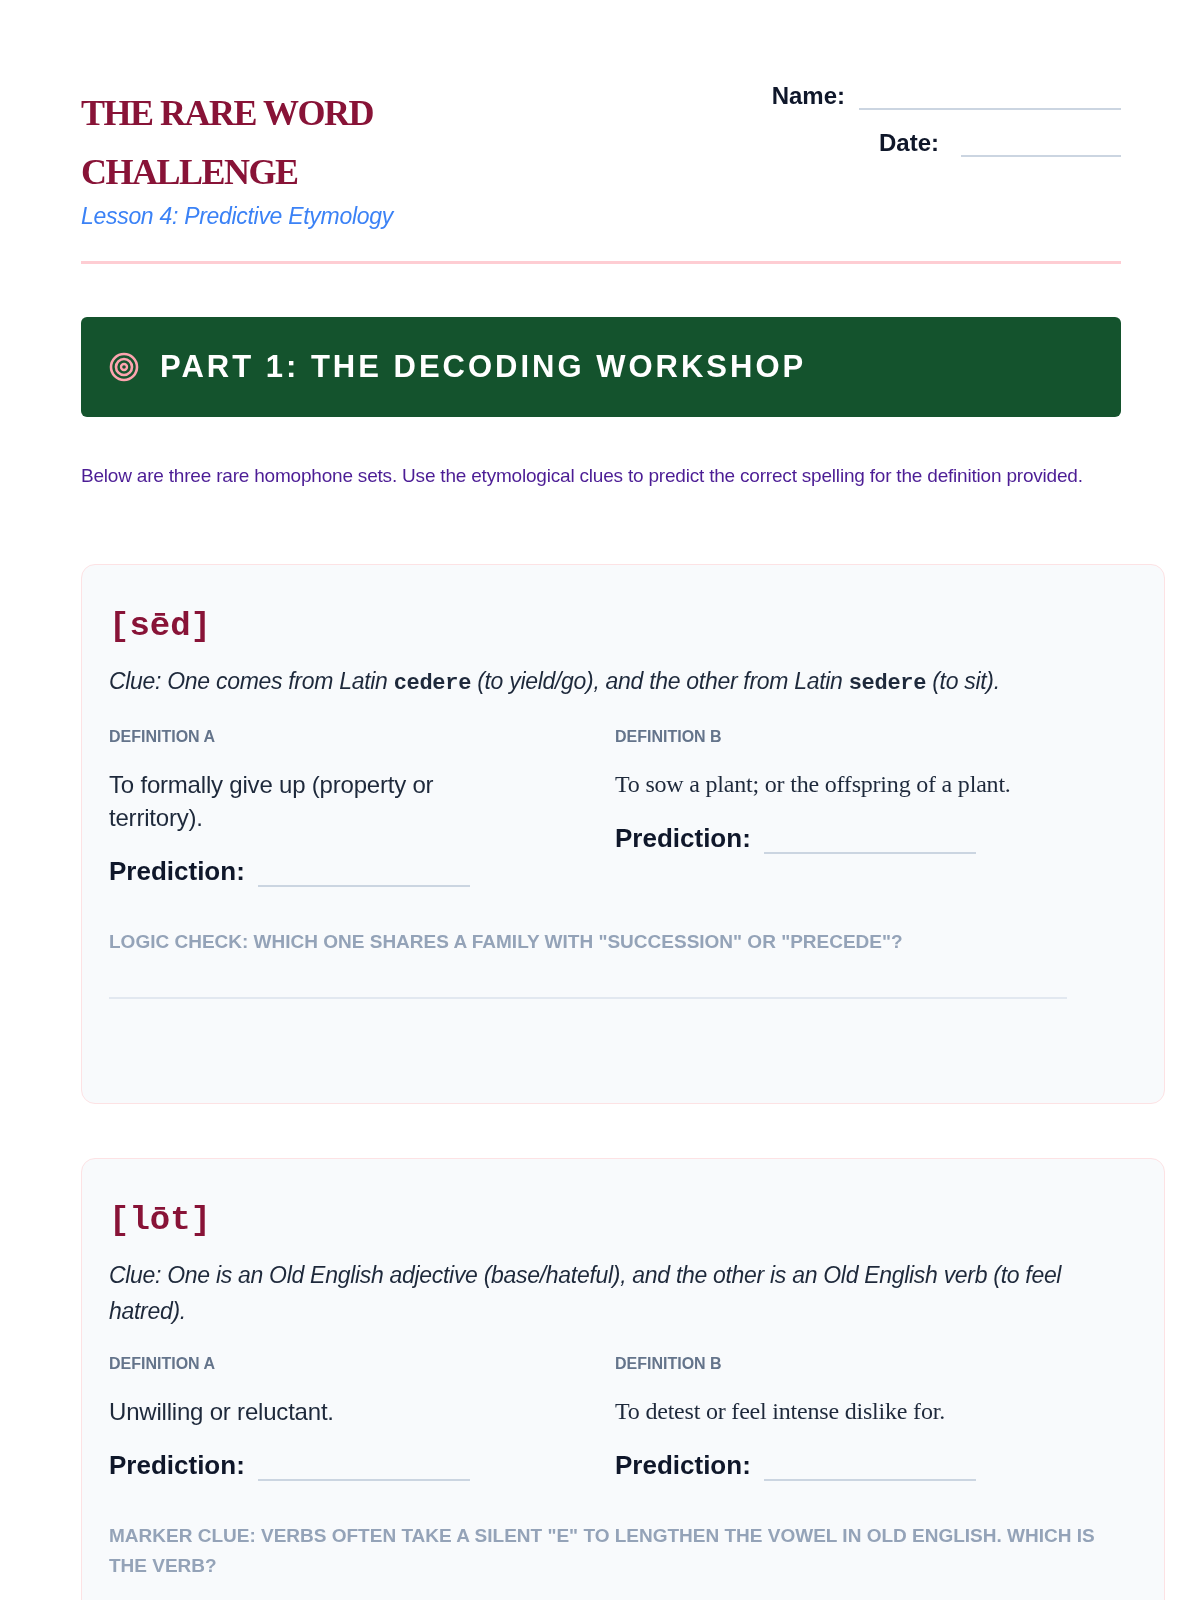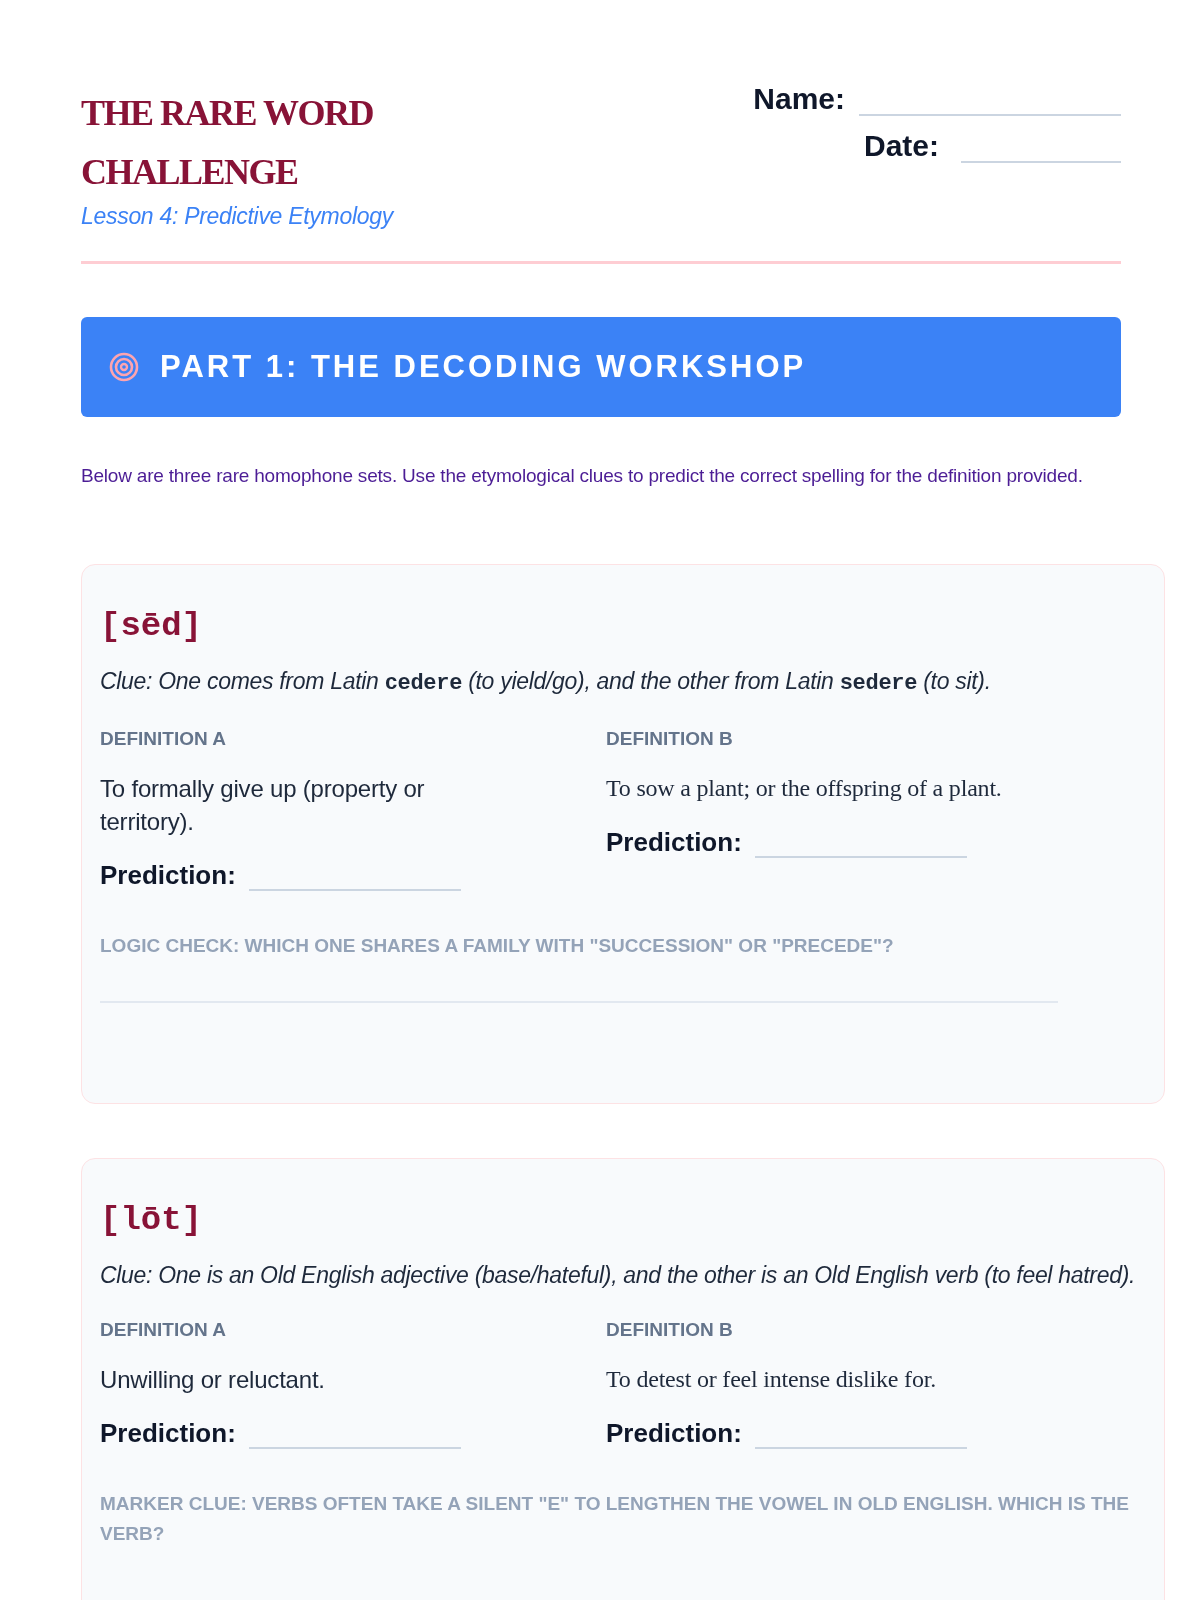--- a/index.html
+++ b/index.html
@@ -8,42 +8,42 @@
 
     .page { position: absolute; left: 81px; top: 0; width: 1040px; }
 
     .header { position: relative; height: 264px; border-bottom: 3px solid #fecdd3; }
     .title { position: absolute; left: 0; top: 84px; font-family: "Liberation Serif", "DejaVu Serif", serif; font-weight: 700; font-size: 36px; line-height: 59px; color: #881337; letter-spacing: -1.5px; }
     .subtitle { position: absolute; left: 0; top: 203px; font-style: italic; font-size: 23px; color: #3b82f6; letter-spacing: -0.3px; }
 
     .meta-row { position: absolute; right: 0; display: flex; align-items: flex-end; }
     .meta-row.name { top: 82px; }
     .meta-row.date { top: 129px; gap: 8px; }
-    .meta-label { font-weight: 700; font-size: 30px; color: #0f172a; margin-right: 14px; }
+    .meta-label { font-weight: 700; font-size: 24px; color: #0f172a; margin-right: 14px; }
     .meta-line { height: 24px; border-bottom: 2px solid #cbd5e1; }
     .meta-row.name .meta-line { width: 262px; }
     .meta-row.date .meta-line { width: 160px; }
 
-    .section-banner { position: absolute; top: 317px; left: 0; width: 1040px; height: 100px; background: #3b82f6; border-radius: 6px; display: flex; align-items: center; padding-left: 27px; }
+    .section-banner { position: absolute; top: 317px; left: 0; width: 1040px; height: 100px; background: #14532d; border-radius: 6px; display: flex; align-items: center; padding-left: 27px; }
     .target-icon { width: 32px; height: 32px; margin-right: 20px; }
     .section-title { color: #ffffff; font-weight: 700; font-size: 31px; letter-spacing: 3px; }
 
     .intro { position: absolute; top: 459px; left: 0; width: 1040px; font-size: 19px; line-height: 33px; color: #4c1d95; letter-spacing: -0.2px; }
 
-    .card { position: absolute; left: 0; width: 1084px; background: #f8fafc; border: 1px solid #fde2e4; border-radius: 14px; padding: 0 18px; }
+    .card { position: absolute; left: 0; width: 1084px; background: #f8fafc; border: 1px solid #fde2e4; border-radius: 14px; padding: 0 27px; }
     .card.c1 { top: 564px; height: 540px; }
     .card.c2 { top: 1158px; height: 480px; }
 
     .phonetic { font-family: "Liberation Mono", "DejaVu Sans Mono", monospace; font-weight: 700; font-size: 34px; color: #881337; margin-top: 42px; height: 44px; }
     .clue { font-style: italic; font-size: 23px; line-height: 36px; color: #1e293b; margin-top: 12px; letter-spacing: -0.3px; }
     .clue b { font-family: "Liberation Mono", "DejaVu Sans Mono", monospace; font-style: normal; font-weight: 700; font-size: 22px; }
 
     .defs { display: flex; margin-top: 26px; }
     .def { width: 506px; }
-    .def-label { font-weight: 700; font-size: 19px; color: #64748b; letter-spacing: 0; }
+    .def-label { font-weight: 700; font-size: 16px; color: #64748b; letter-spacing: 0; }
     .def-text { font-size: 24px; line-height: 33px; color: #1e293b; margin-top: 22px; width: 400px; letter-spacing: -0.2px; }
     .def.b .def-text { width: 470px; font-family: Liberation Serif, serif; }
     .pred-row { display: flex; align-items: flex-end; margin-top: 22px; }
     .pred-label { font-weight: 700; font-size: 26px; color: #0f172a; margin-right: 13px; }
     .pred-line { width: 212px; height: 22px; border-bottom: 2px solid #cbd5e1; }
 
     .logic { font-weight: 700; font-size: 19px; line-height: 30px; color: #94a3b8; margin-top: 40px; letter-spacing: 0; text-transform: uppercase; }
     .answer-line { margin-top: 40px; border-bottom: 2px solid #e2e8f0; width: 958px; }
   </style>
 </head>

